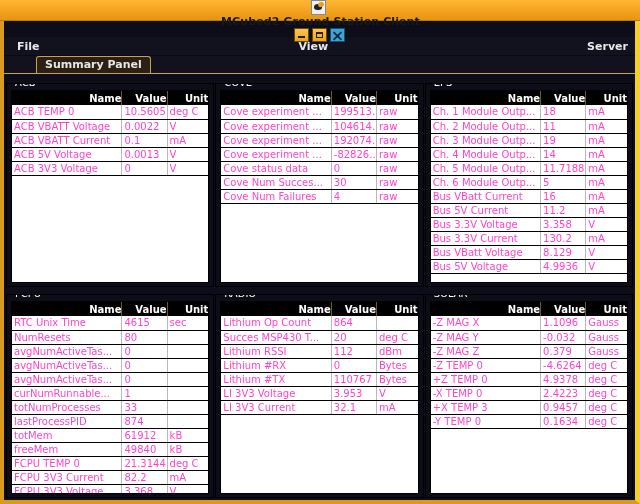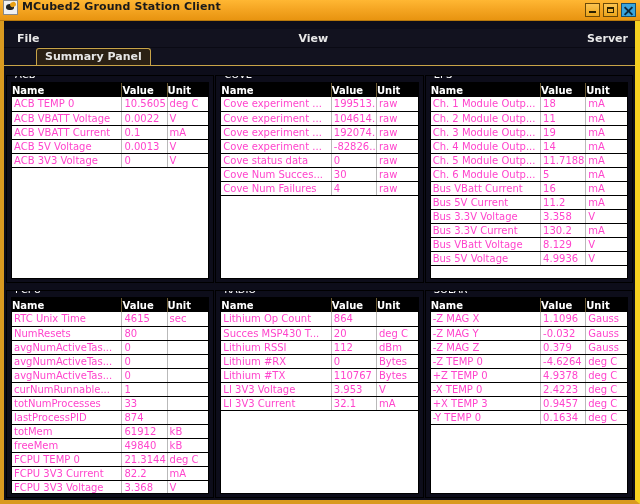--- a/index.html
+++ b/index.html
@@ -26,24 +26,26 @@
     border-bottom: 4px solid #d99a20;
     position: relative;
   }
 
   
   .titlebar {
     height: 20px;
     min-height: 20px;
     background: linear-gradient(to bottom, #ffb733 0%, #f5a623 45%, #e89410 100%);
     display: flex;
+    align-items: center;
     padding: 0 2px 0 3px;
     position: relative;
-    margin: -0px -5px 8px -4px;
+    margin: -0px -5px 16px -4px;
     border-bottom: 1px solid #b8780c;
+    flex-direction: column;
   }
   .title-icon {
     width: 15px;
     height: 15px;
     margin-right: 4px;
     flex: 0 0 auto;
     position: relative;
     background: #f0f0f0;
     border: 1px solid #888;
     box-sizing: border-box;
@@ -213,21 +215,21 @@
     table-layout: fixed;
     background: #ffffff;
   }
   table.telemetry th {
     background: #000000;
     color: #ffffff;
     font-size: 10px;
     font-weight: bold;
     height: 14px;
     padding: 0;
-    text-align: left;
+    text-align: right;
     border-right: 1px solid #6b5a33;
     box-sizing: border-box;
   }
   table.telemetry th:last-child { border-right: none; }
   table.telemetry td {
     font-size: 10px;
     color: #ff44cc;
     height: 14px;
     line-height: 13px;
     padding: 0 2px;

